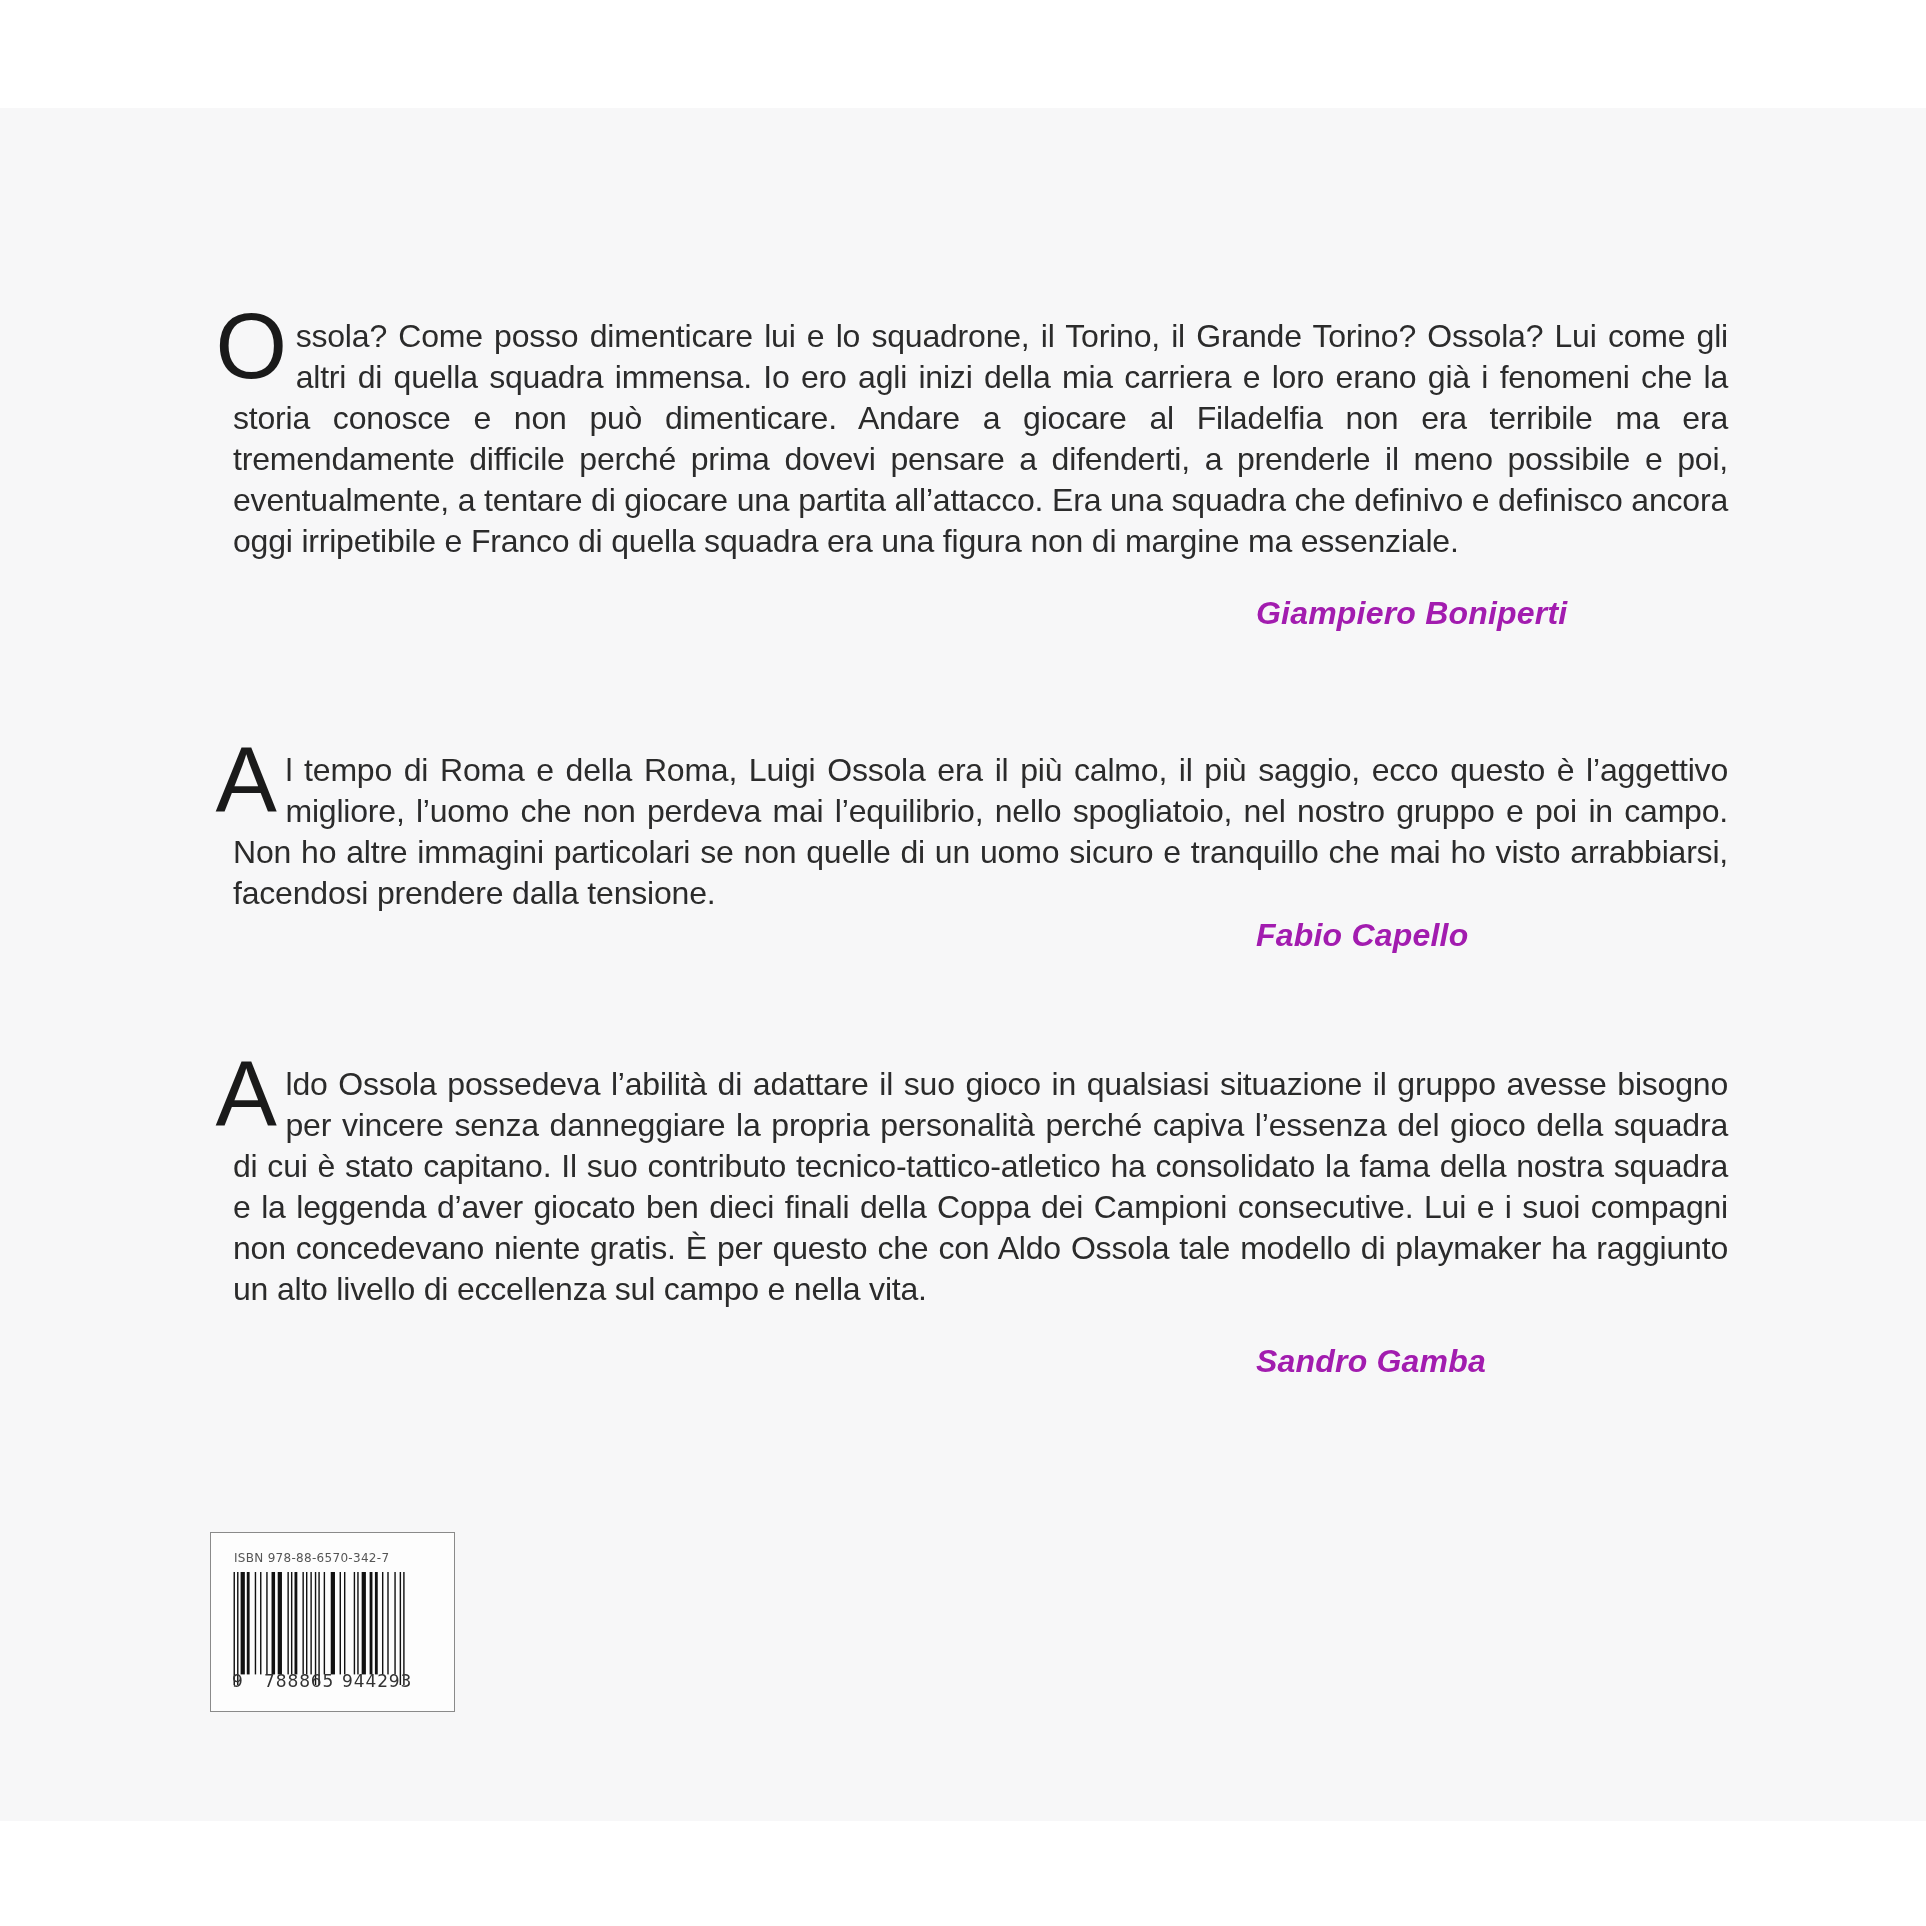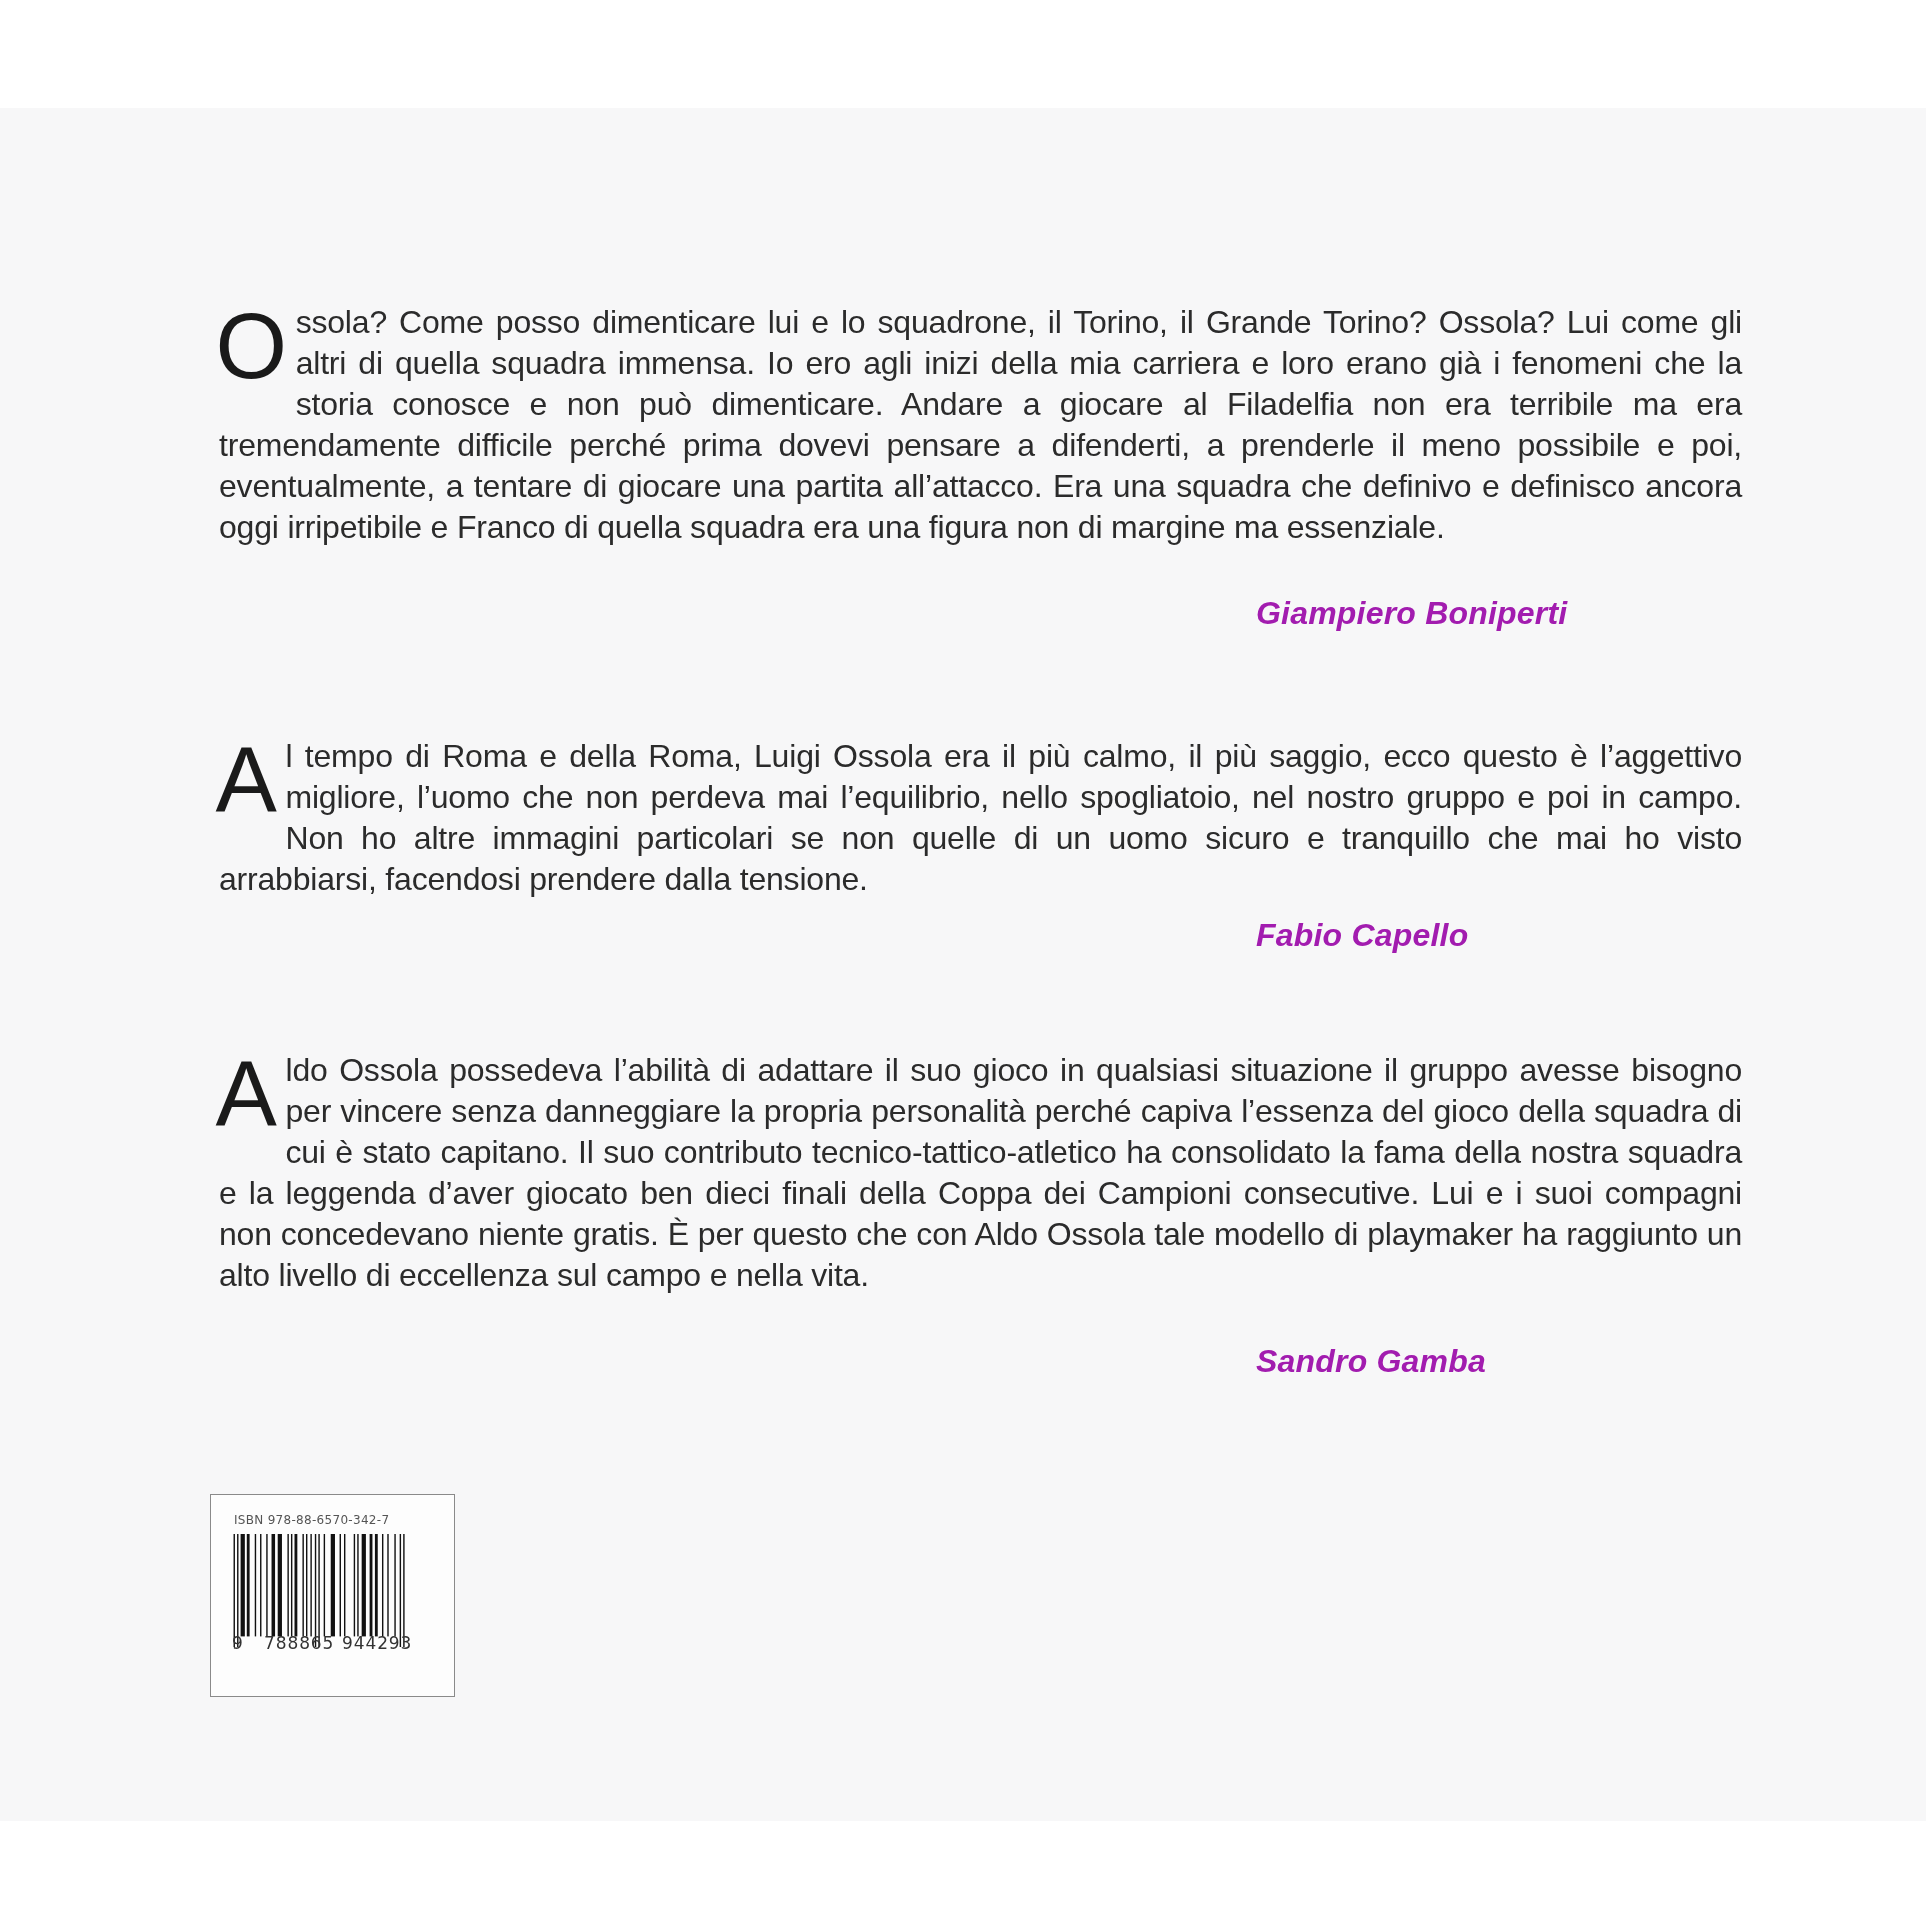--- a/index.html
+++ b/index.html
@@ -29,41 +29,41 @@
   }
   .quote .dropcap {
     float: left;
     font-size: 92px;
     line-height: 71px;
     height: 78px;
     margin: 8.8px 8.8px 0 -3.5px;
     color: #1a1a1a;
     font-weight: normal;
   }
-  .quote p { margin: 0; }
+  .quote p { margin: 14px; }
   .attrib {
     position: absolute;
     left: 1256px;
     font-size: 32px;
     font-style: italic;
     font-weight: bold;
     color: #a21caf;
     letter-spacing: 0.2px;
   }
   #q1 { top: 302px; }
   #a1 { top: 595px; }
   #q2 { top: 736px; }
   #a2 { top: 905px; margin-top: 12px; }
   #q3 { top: 1050px; }
   #a3 { top: 1343px; }
 
   .isbn-box {
     position: absolute;
-    left: 210px; top: 1494px;
-    width: 245px; height: 203px;
+    left: 210px; top: 1532px;
+    width: 245px; height: 180px;
     border: 1.3px solid #8a8a8a;
     background: #fdfdfd;
     box-sizing: border-box;
     text-decoration: underline;
   }
   .isbn-label {
     position: absolute;
     left: 23px; top: 17.6px;
     font-family: "DejaVu Sans", sans-serif;
     font-size: 12px;

